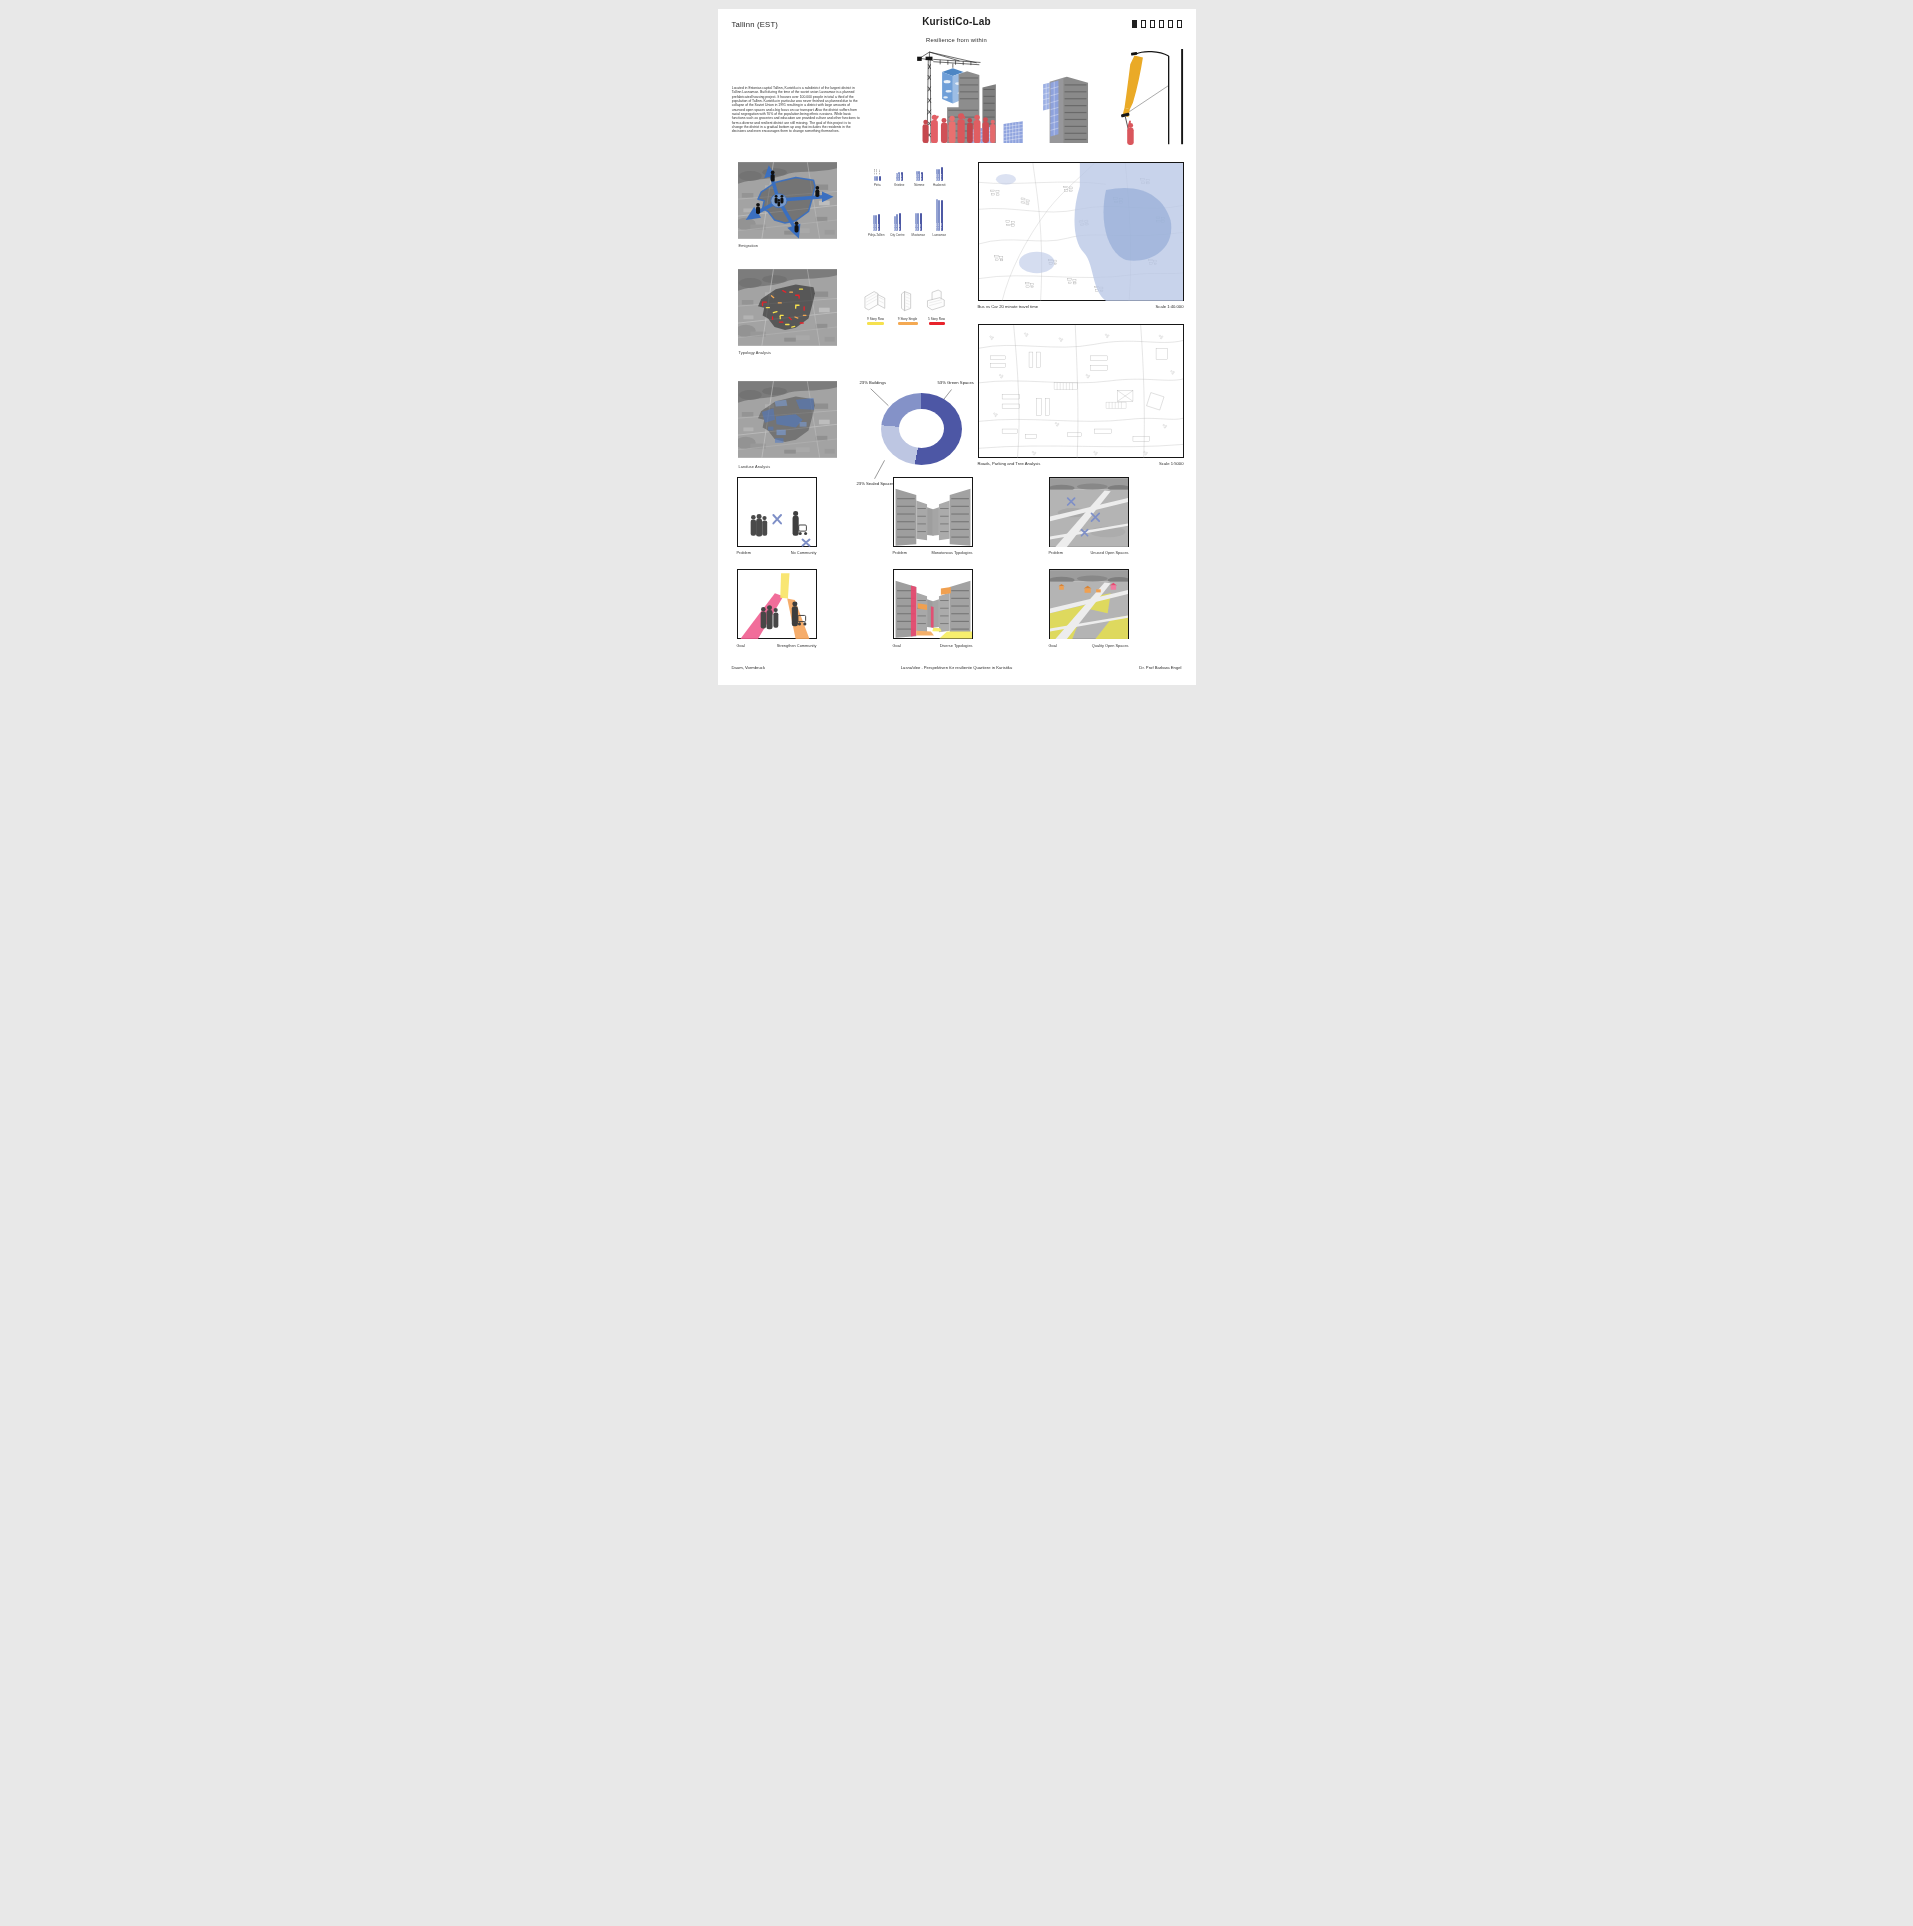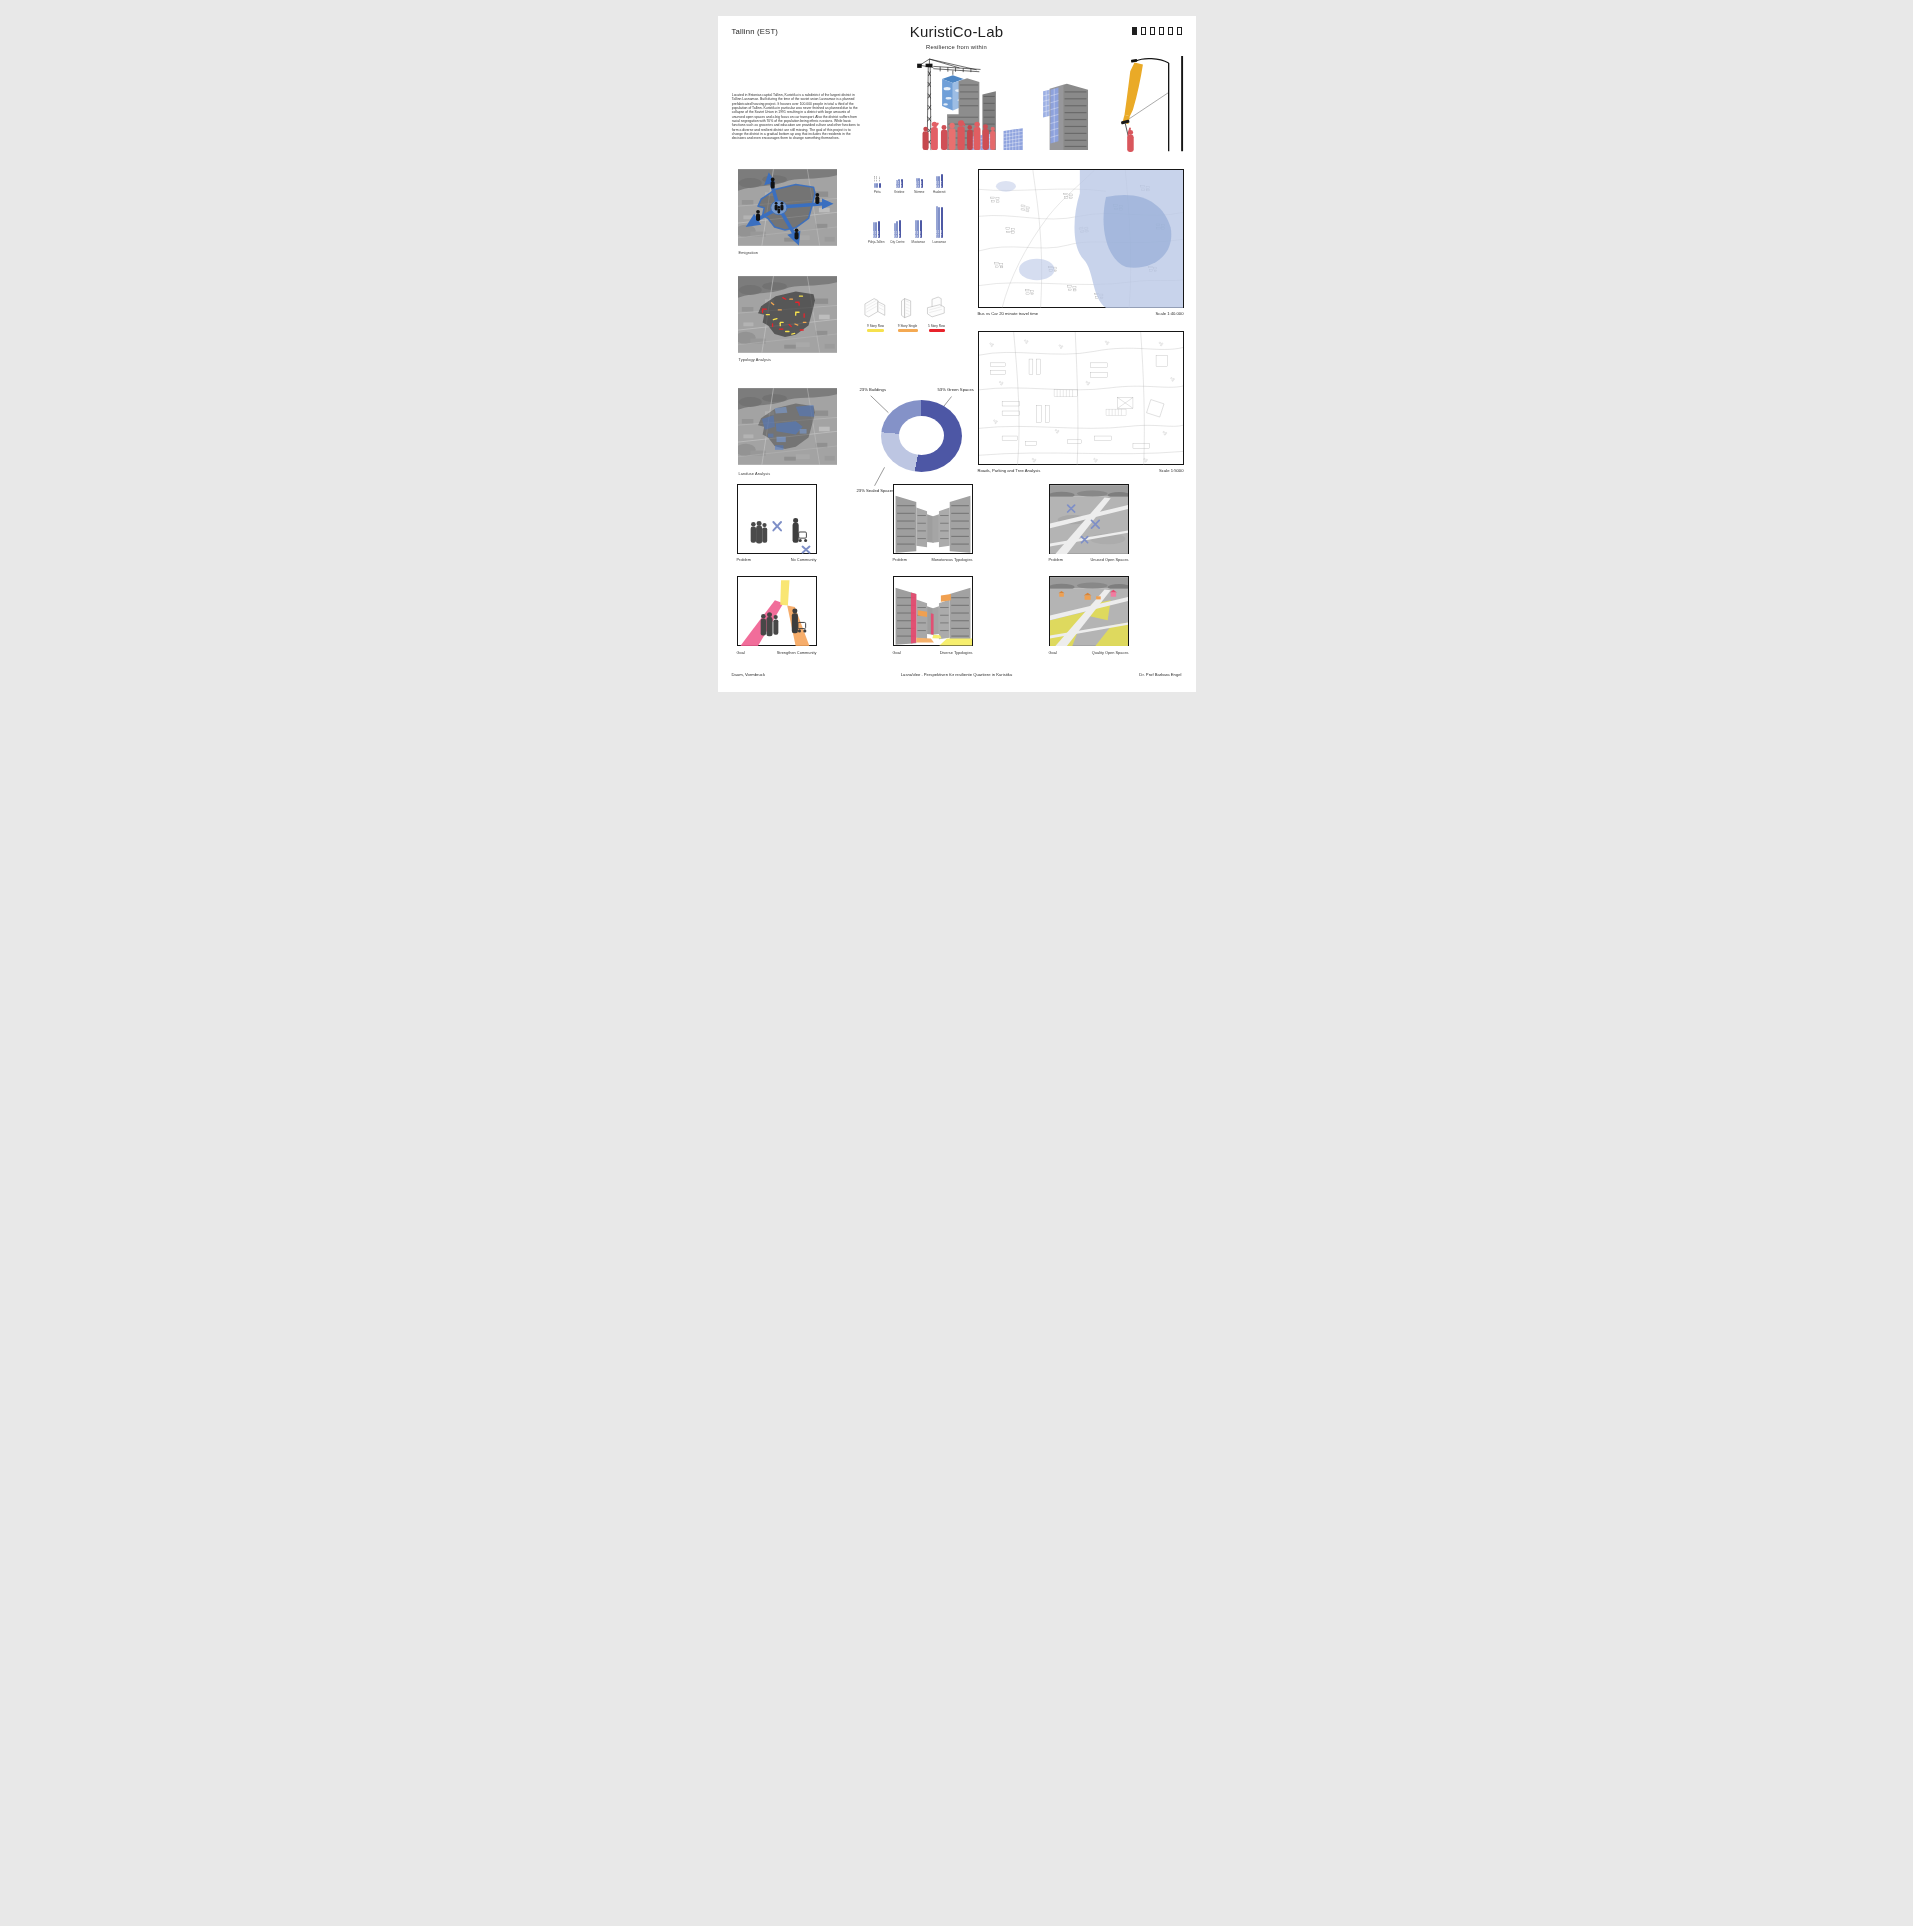--- a/index.html
+++ b/index.html
@@ -1,21 +1,21 @@
 <!DOCTYPE html>
 <html style="font-size:6.2px"><head>
 <meta charset="utf-8">
 <style>
   html,body{margin:0;padding:0;background:#e8e8e8;}
-  #poster{position:relative;width:478px;height:676px;background:#ffffff;margin:16px auto;
+  #poster{position:relative;width:478px;height:676px;background:#ffffff;margin:9px auto;
           font-family:"Liberation Sans","DejaVu Sans",sans-serif;color:#2e2e2e;overflow:hidden;}
   .abs{position:absolute;}
   
   .location{left:14px;top:10.8px;font-size:7.7px;letter-spacing:0.2px;color:#262626;}
-  .title{left:0;right:0;top:7px;text-align:center;font-size:15px;font-weight:400;letter-spacing:0.2px;color:#1f1f1f;}
+  .title{left:0;right:0;top:7px;text-align:center;font-size:10px;font-weight:700;letter-spacing:0.2px;color:#1f1f1f;}
   .subtitle{left:0;right:0;top:28px;text-align:center;font-size:5.8px;letter-spacing:0.2px;color:#2a2a2a;}
   .pageind{right:14px;top:10.8px;display:flex;gap:3.9px;}
   .pgsq{display:inline-block;width:5px;height:8px;border:0.8px solid #1f1f1f;box-sizing:border-box;background:#fff;}
   .pgsq.filled{background:#1f1f1f;}
   
   .intro{left:14.3px;top:77px;width:130px;font-size:3.4px;line-height:1.27;color:#333;}
   
   .capt{font-size:3.9px;color:#3a3a3a;letter-spacing:0.1px;}
   
   .bargroup{position:absolute;width:21.6px;}

